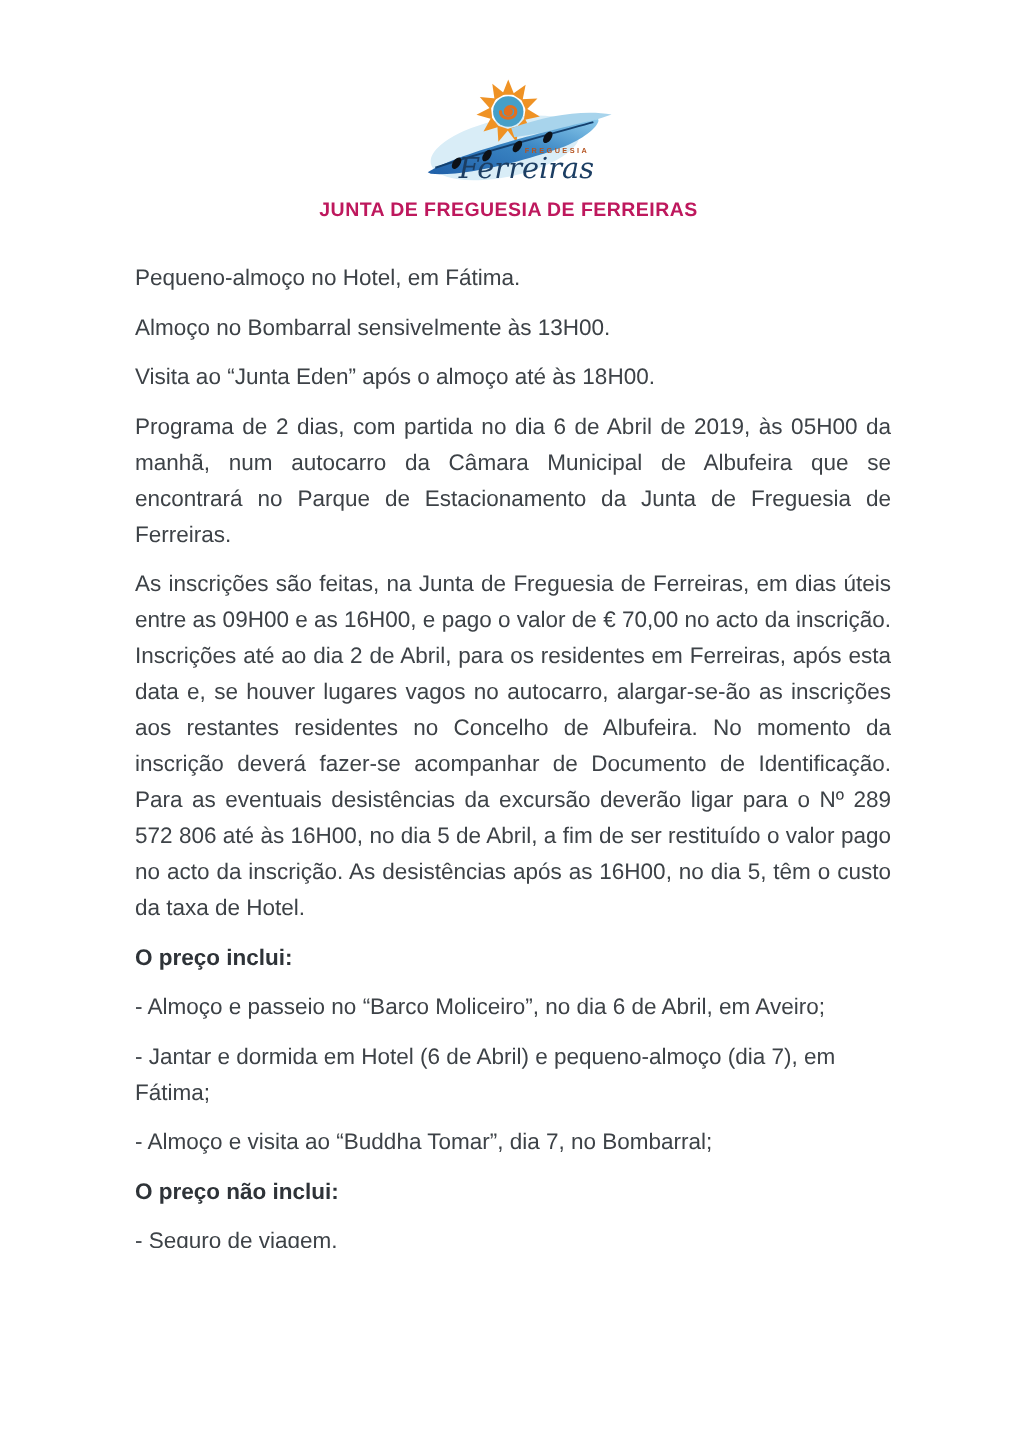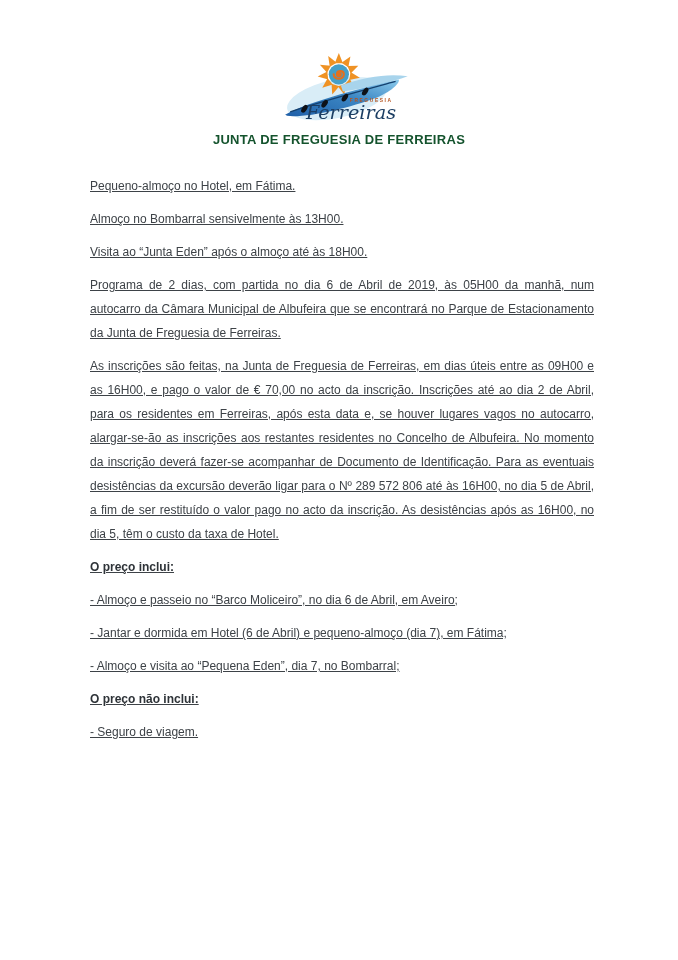--- a/index.html
+++ b/index.html
@@ -18,27 +18,26 @@
     width:150px;
     height:76px;
   }
   .logo-wrap svg{display:block;}
   .doc-title{
     margin:6px 0 0 0;
     text-align:center;
     font-size:13px;
     font-weight:bold;
     letter-spacing:.3px;
-    color:#14532d;
+    color:#be185d;
   }
   .body-text{
     margin:27px 84px 0 90px;
-    font-size:12px;
+    font-size:15px;
     line-height:24px;
-    text-decoration:underline;
   }
   .para{margin:0 0 9px 0;}
   .just{text-align:justify;}
   .hd{font-weight:bold;color:#2e3338;}
   .logo-tagline{
     font-family:"Liberation Sans",sans-serif;
     font-weight:bold;
     letter-spacing:1.6px;
     font-size:4.8px;
   }
@@ -104,18 +103,18 @@
 
   <div class="body-text">
     <p class="para">Pequeno-almoço no Hotel, em Fátima.</p>
     <p class="para">Almoço no Bombarral sensivelmente às 13H00.</p>
     <p class="para">Visita ao “Junta Eden” após o almoço até às 18H00.</p>
     <p class="para just">Programa de 2 dias, com partida no dia 6 de Abril de 2019, às 05H00 da manhã, num autocarro da Câmara Municipal de Albufeira que se encontrará no Parque de Estacionamento da Junta de Freguesia de Ferreiras.</p>
     <p class="para just">As inscrições são feitas, na Junta de Freguesia de Ferreiras, em dias úteis entre as 09H00 e as 16H00, e pago o valor de € 70,00 no acto da inscrição. Inscrições até ao dia 2 de Abril, para os residentes em Ferreiras, após esta data e, se houver lugares vagos no autocarro, alargar-se-ão as inscrições aos restantes residentes no Concelho de Albufeira. No momento da inscrição deverá fazer-se acompanhar de Documento de Identificação. Para as eventuais desistências da excursão deverão ligar para o Nº 289 572 806 até às 16H00, no dia 5 de Abril, a fim de ser restituído o valor pago no acto da inscrição. As desistências após as 16H00, no dia 5, têm o custo da taxa de Hotel.</p>
     <p class="para hd">O preço inclui:</p>
     <p class="para">- Almoço e passeio no “Barco Moliceiro”, no dia 6 de Abril, em Aveiro;</p>
     <p class="para">- Jantar e dormida em Hotel (6 de Abril) e pequeno-almoço (dia 7), em Fátima;</p>
-    <p class="para">- Almoço e visita ao “Pequena Eden”, dia 7, no Bombarral;</p>
+    <p class="para">- Almoço e visita ao “Buddha Tomar”, dia 7, no Bombarral;</p>
     <p class="para hd">O preço não inclui:</p>
     <p class="para">- Seguro de viagem.</p>
   </div>
 
 </div>
 
 </body></html>

